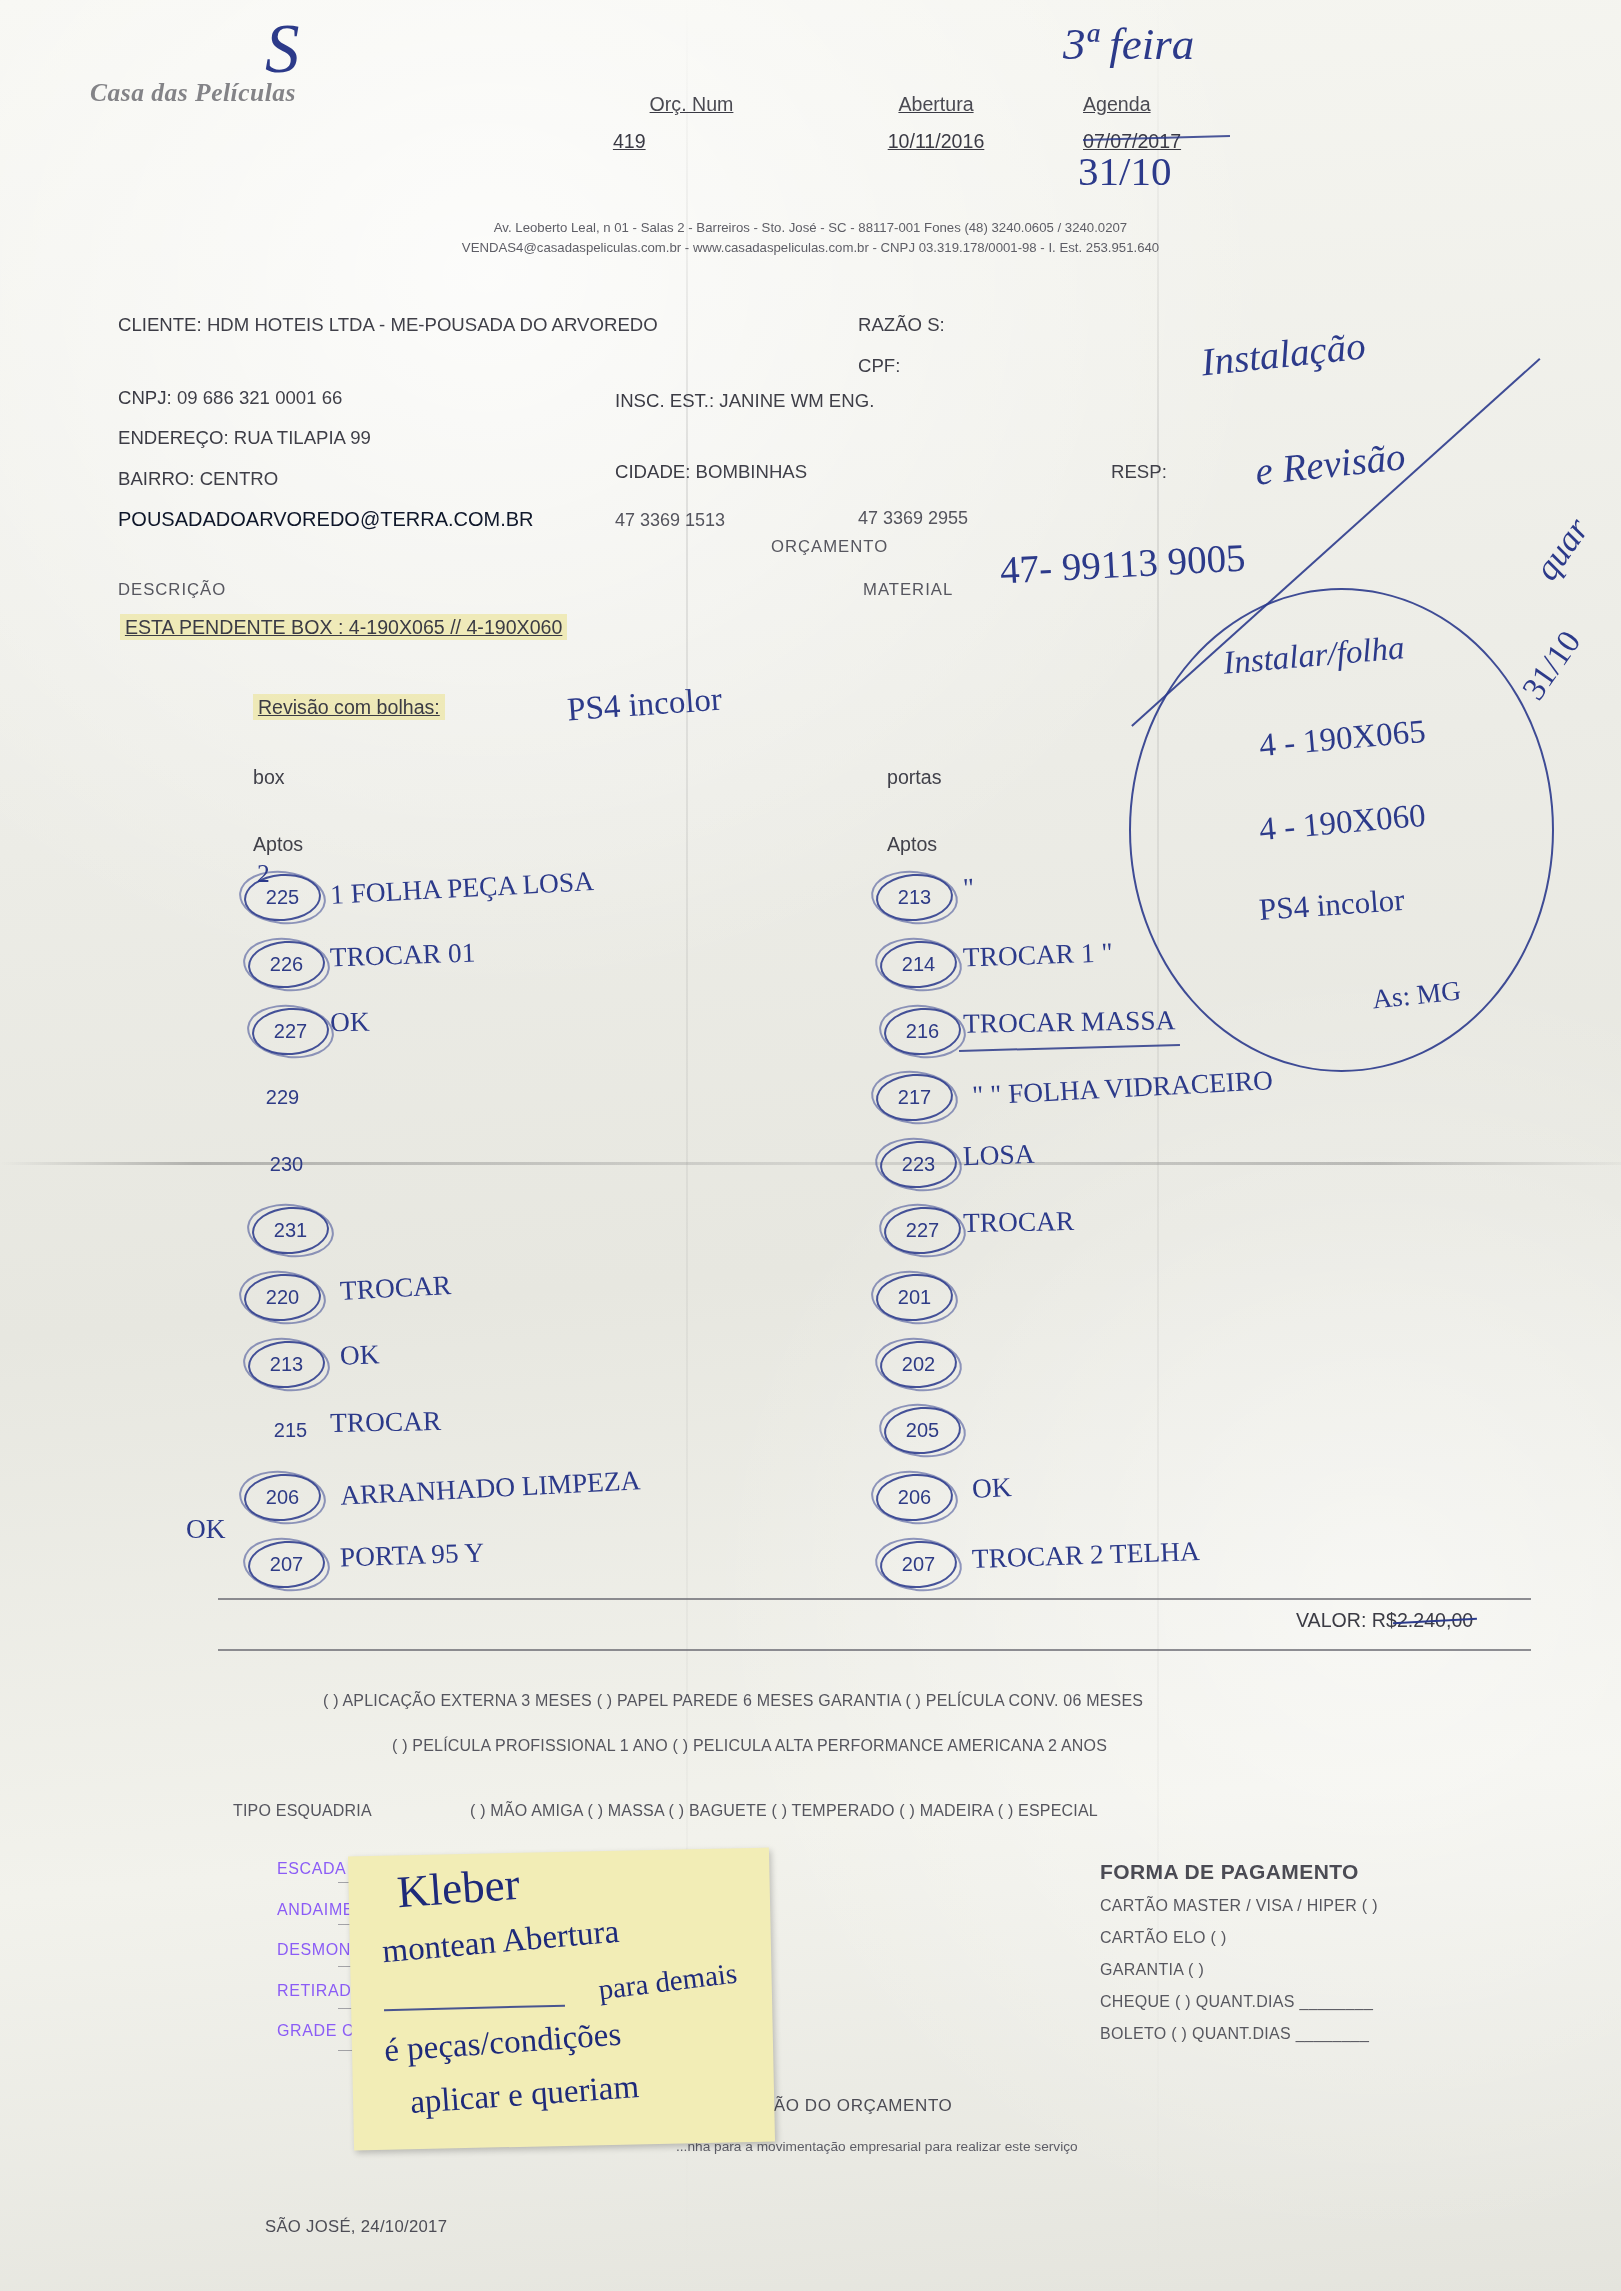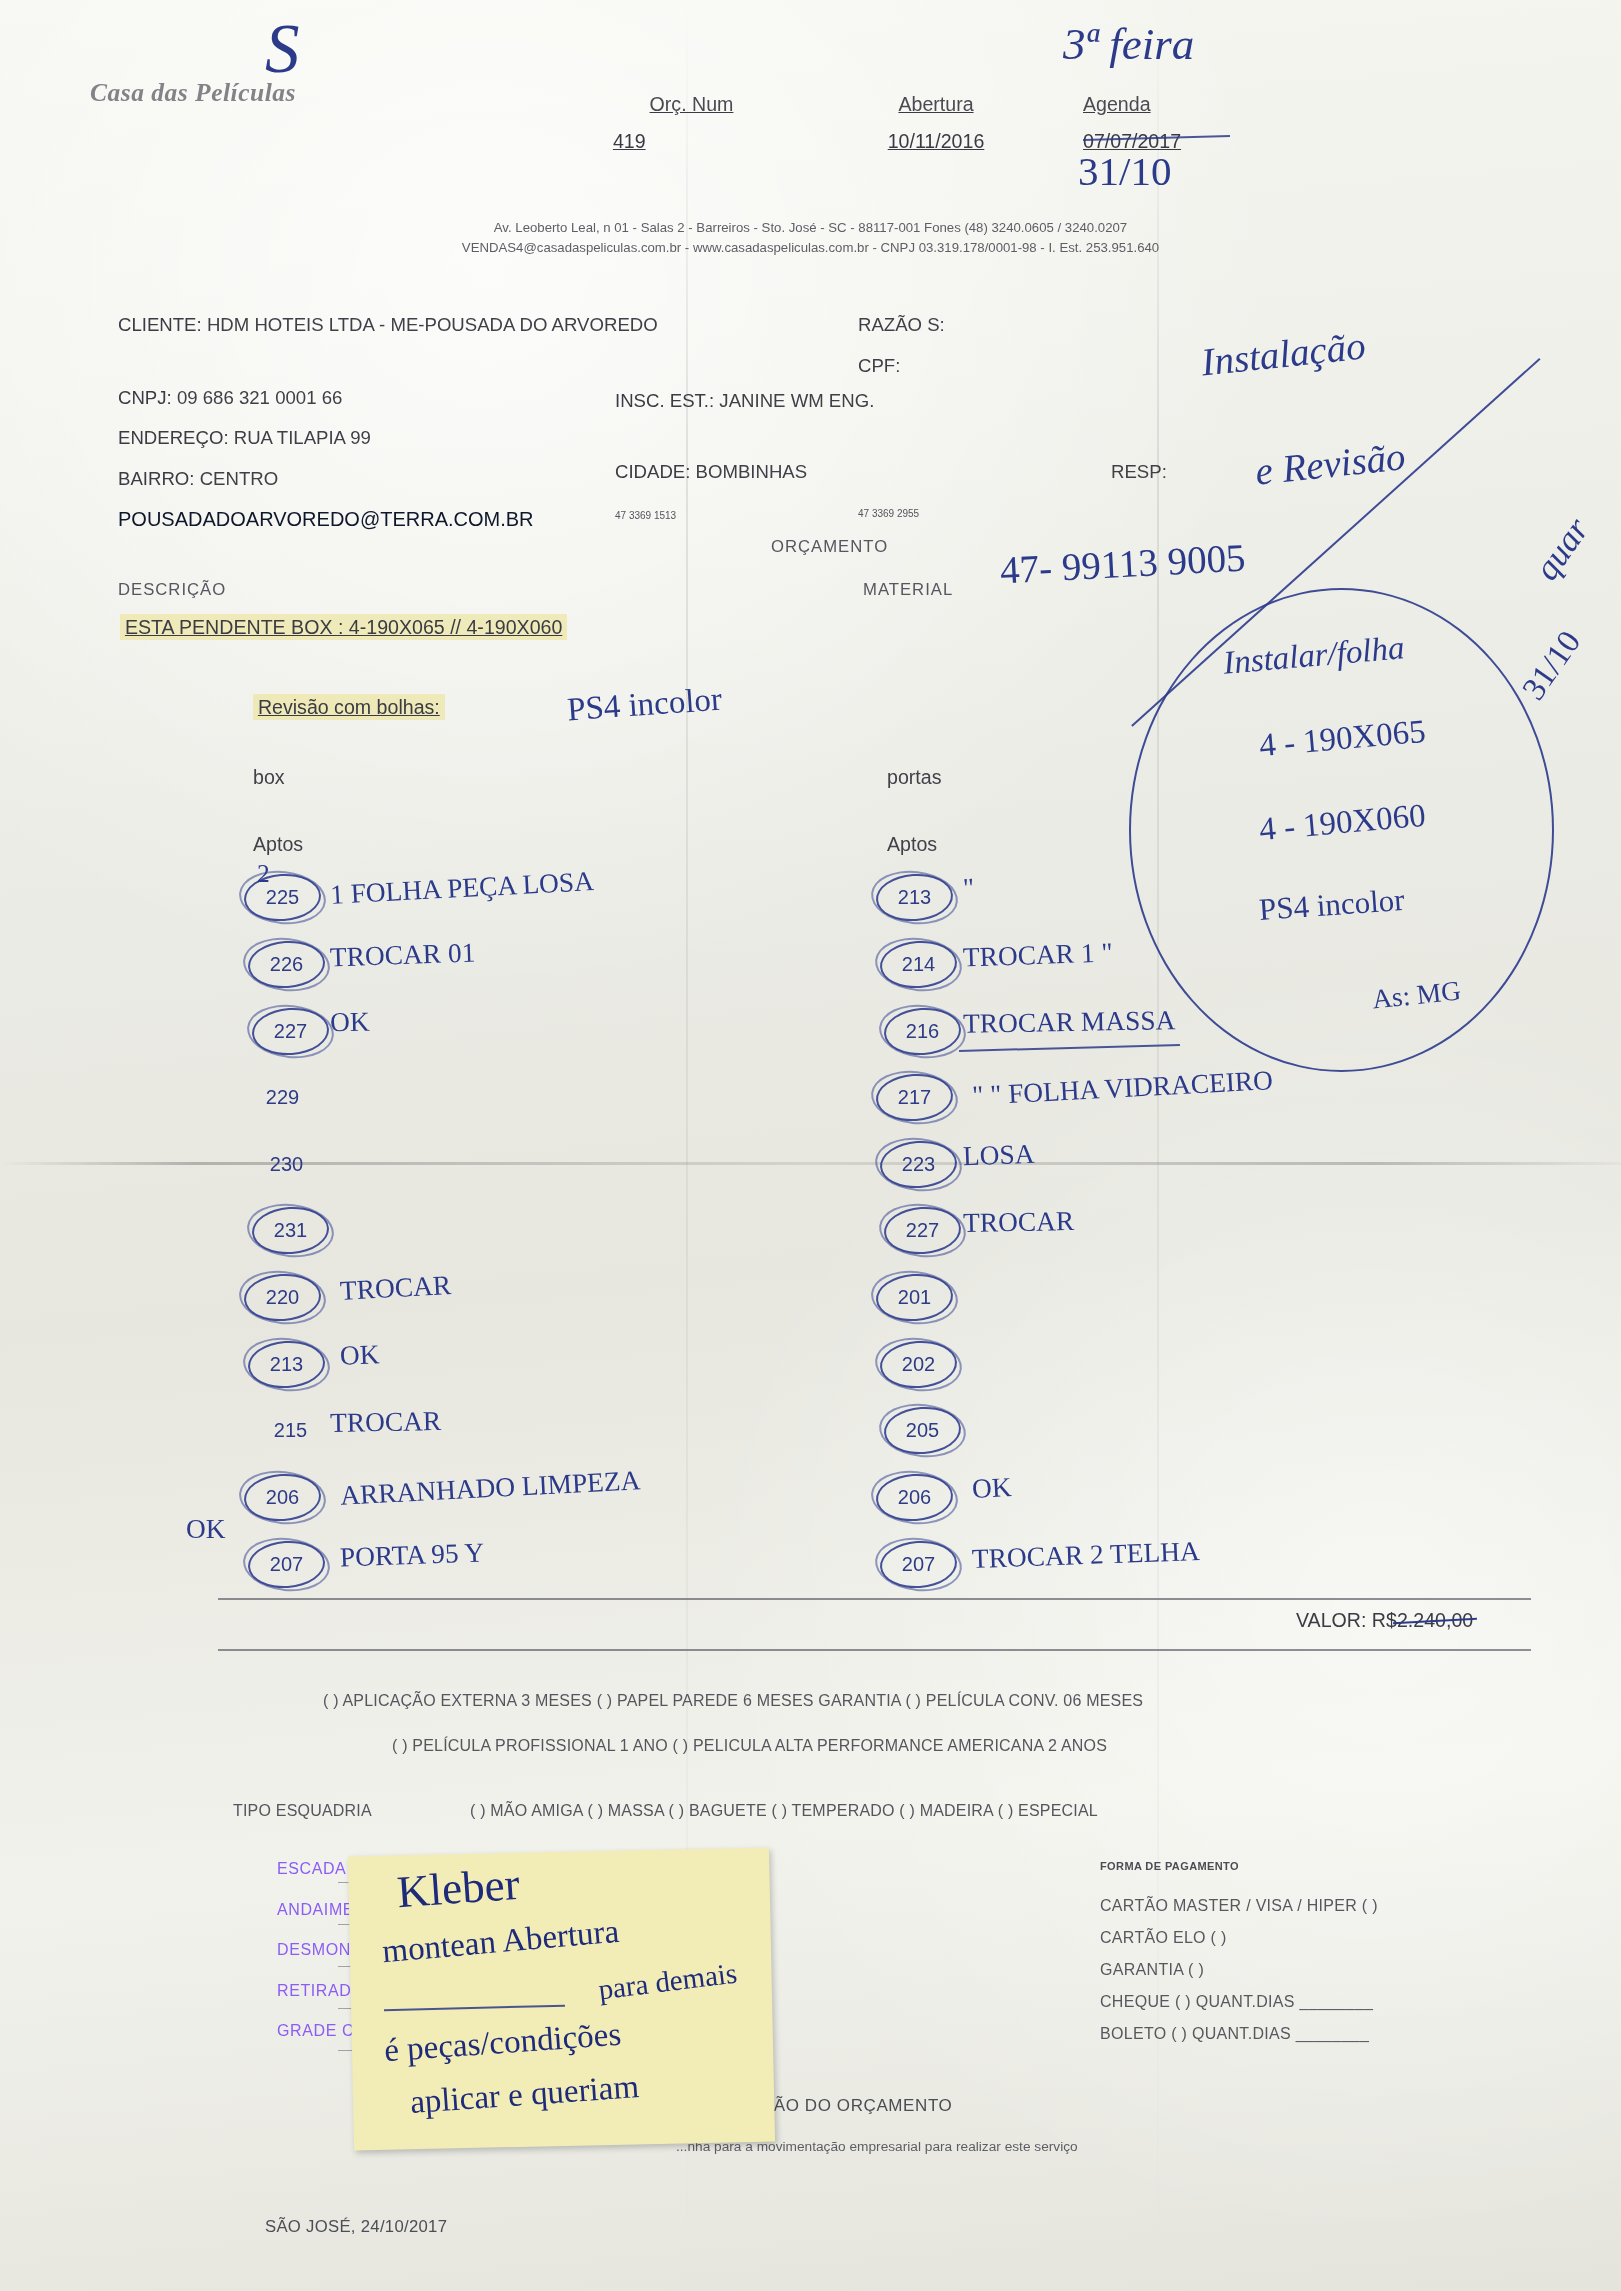--- a/index.html
+++ b/index.html
@@ -64,21 +64,21 @@
     left: 0; right: 0;
     text-align: center;
     font-size: 13.2px;
     color: #5e5e66;
     line-height: 1.55;
   }
 
   .field { position: absolute; font-size: 18.6px; color: #3f3f48; white-space: nowrap; }
   .field .k { color: #3b3b44; }
   .field.small { font-size: 20px; color: #0f172a; }
-  .field.mid { font-size: 10px; color: #54545d; }
+  .field.mid { font-size: 18px; color: #54545d; }
 
   .section-title {
     position: absolute;
     font-size: 16.7px;
     letter-spacing: 1px;
     color: #56565f;
   }
 
   .hl {
     background: rgba(235, 228, 150, 0.62);
@@ -176,21 +176,21 @@
 
   .left-list { position: absolute; font-size: 16px; color: #8b5cf6; letter-spacing: 0.6px; margin-left: 44px; }
   .left-list div { margin-bottom: 22.5px; }
   .dotline {
     position: absolute;
     height: 1px;
     background: #70707a;
     opacity: 0.6;
   }
 
-  .pay-title { position: absolute; font-size: 11px; color: #4b4b54; letter-spacing: 0.4px; font-weight: bold;}
+  .pay-title { position: absolute; font-size: 21px; color: #4b4b54; letter-spacing: 0.4px; font-weight: bold;}
   .pay-list { position: absolute; font-size: 16px; color: #57575f; letter-spacing: 0.3px; line-height: 2.0; }
 
   .obs-title { position: absolute; font-size: 17px; color: #4c4c55; letter-spacing: 0.6px; }
   .obs-text { position: absolute; font-size: 13.7px; color: #5d5d66; }
 
   .footer-city { position: absolute; font-size: 16.7px; color: #4d4d56; letter-spacing: 0.3px; }
 
   .sticky {
     position: absolute;
     background: #f2edb6;

